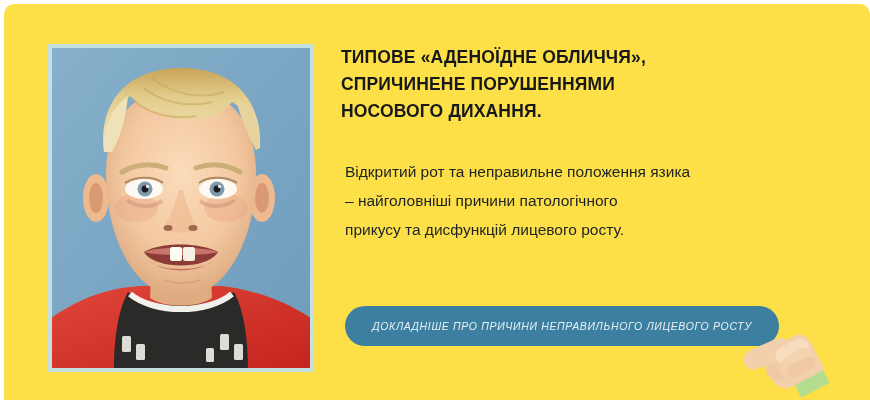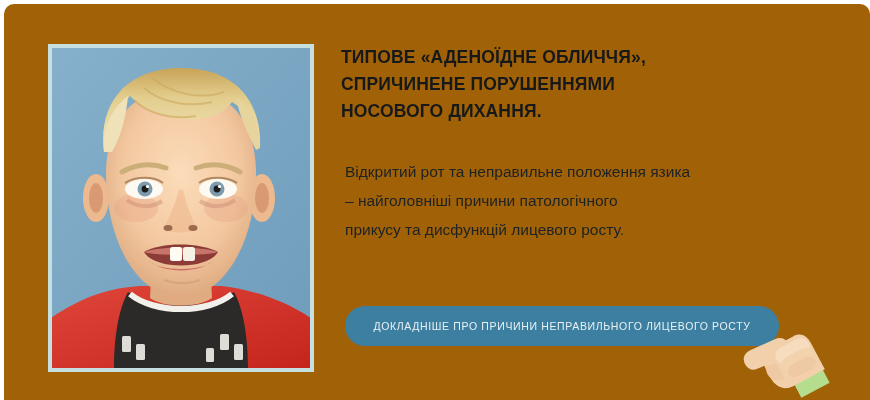--- a/index.html
+++ b/index.html
@@ -13,21 +13,21 @@
     overflow: hidden;
     font-family: "Liberation Sans", "DejaVu Sans", sans-serif;
   }
 
   .promo-card {
     position: absolute;
     left: 4px;
     top: 4px;
     width: 866px;
     height: 396px;
-    background: #a16207;
+    background: #fde047;
     border-radius: 10px 10px 0 0;
     box-sizing: border-box;
     overflow: hidden;
   }
 
   
   .photo-frame {
     position: absolute;
     left: 44px;
     top: 40px;
@@ -92,20 +92,21 @@
     font-family: "Liberation Sans", "DejaVu Sans", sans-serif;
     font-size: 10.5px;
     font-weight: normal;
     letter-spacing: 0.65px;
     text-align: center;
     line-height: 40px;
     padding: 0 14px;
     box-sizing: border-box;
     white-space: nowrap;
     cursor: pointer;
+    font-style: italic;
   }
   .cursor-hand {
     position: absolute;
     left: 395px;
     top: 4px;
     width: 92px;
     height: 92px;
     pointer-events: none;
   }
   .cursor-hand svg { display: block; width: 100%; height: 100%; }

